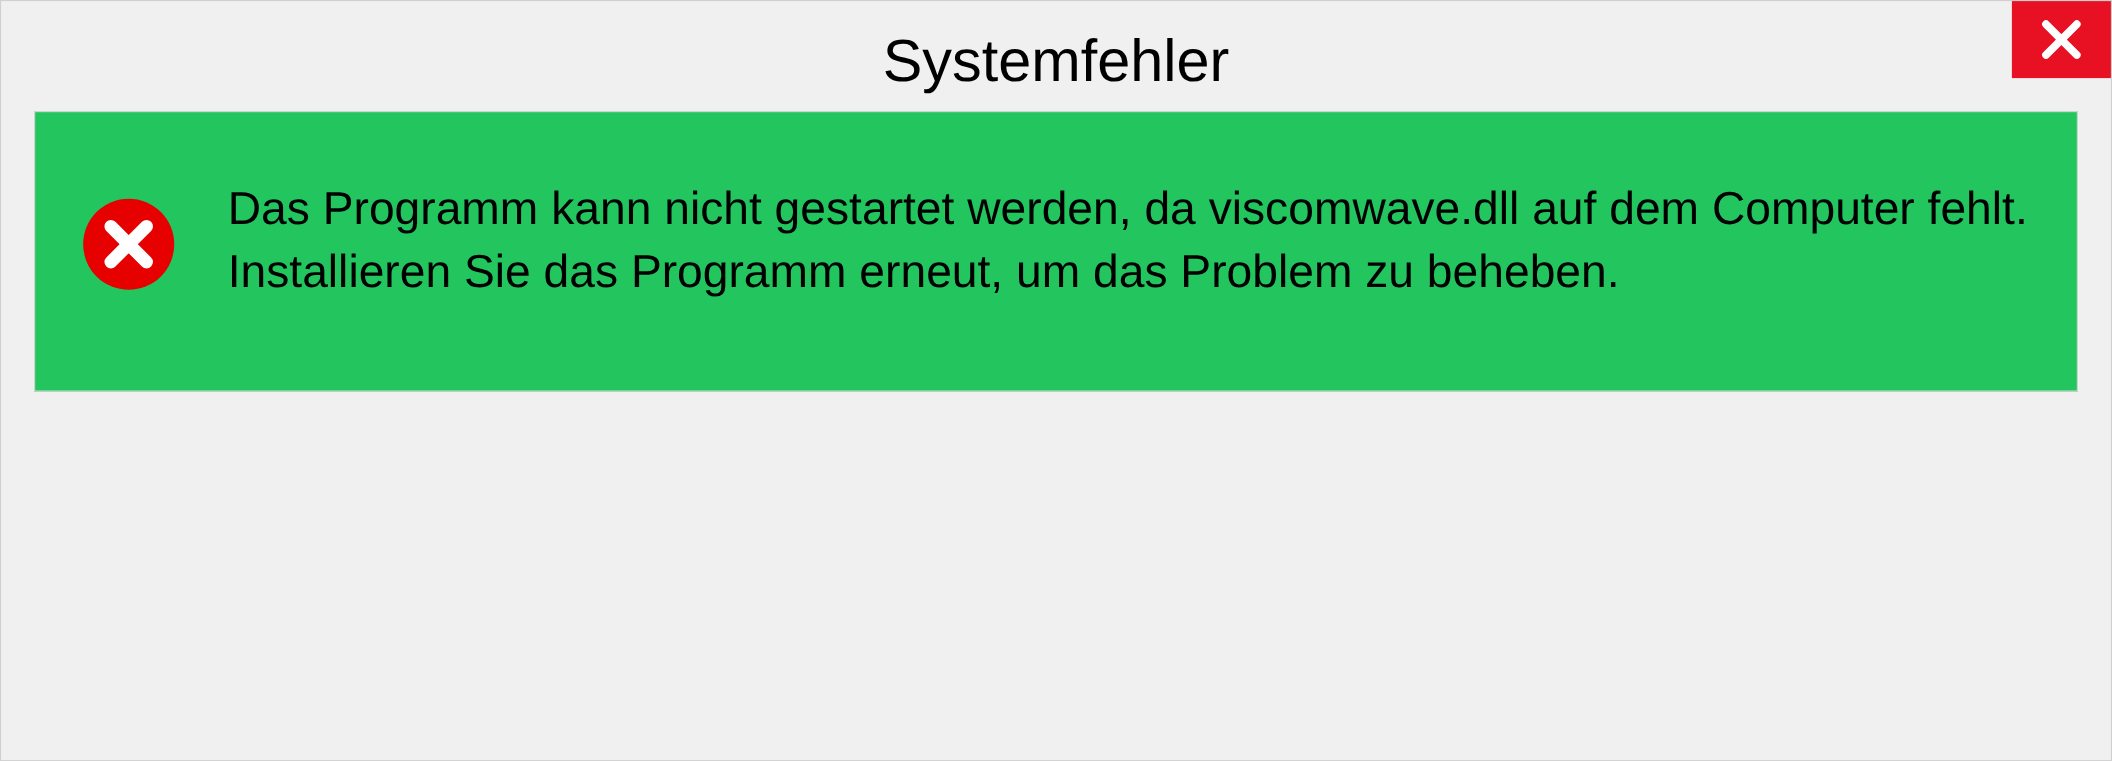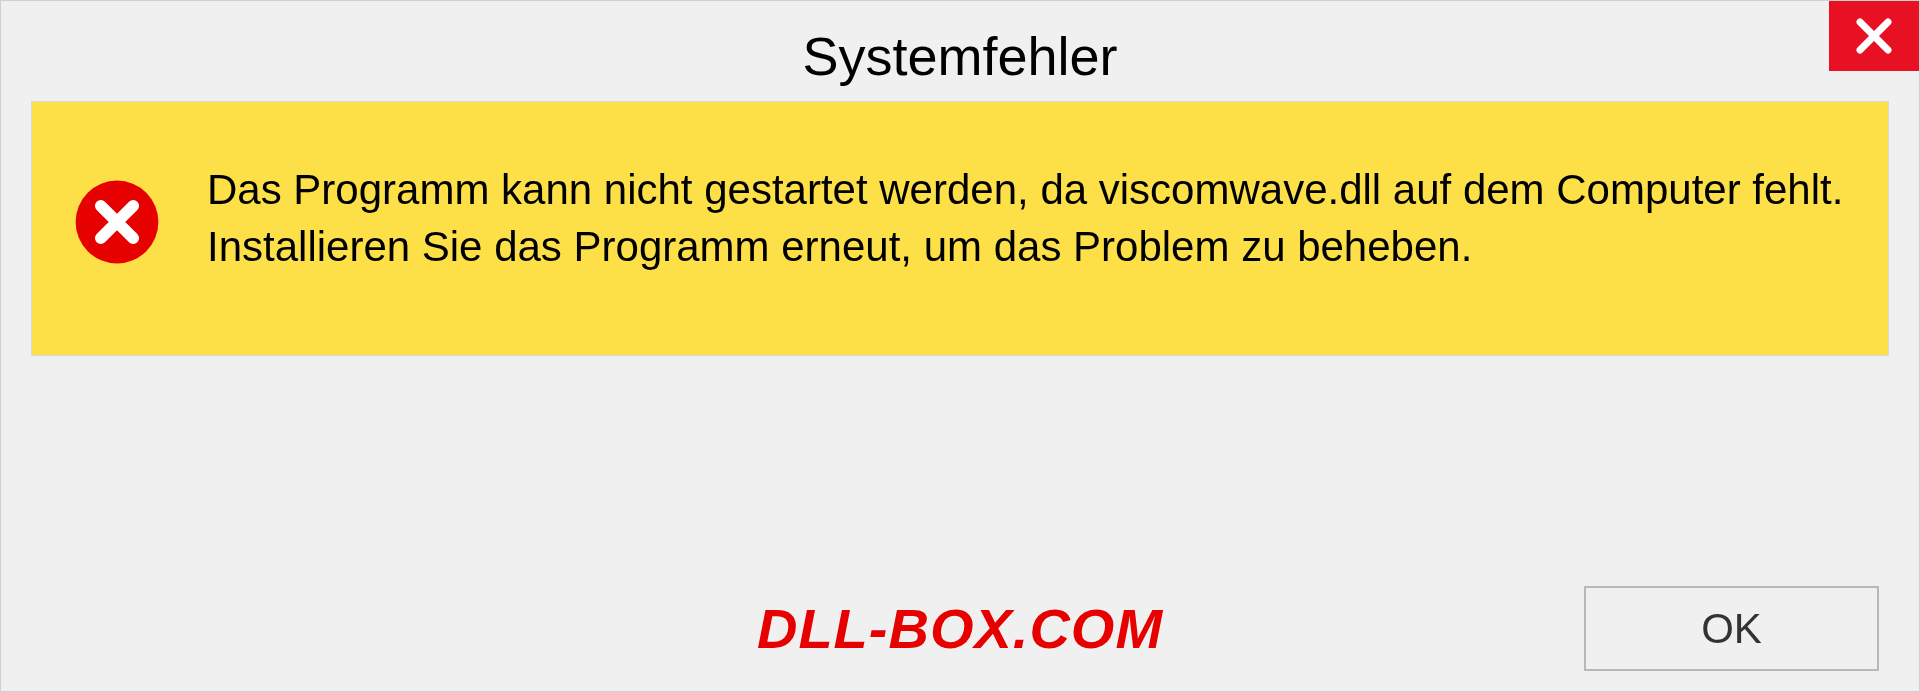--- a/index.html
+++ b/index.html
@@ -45,21 +45,21 @@
       align-items: center;
       justify-content: center;
       cursor: pointer;
     }
     .close-btn svg {
       width: 42px;
       height: 42px;
     }
     .content-panel {
       margin: 5px 30px 30px 30px;
-      background: #fde047;
+      background: #22c55e;
       border: 1px solid #d8d8d8;
       padding: 60px 40px 80px 40px;
       display: flex;
       align-items: flex-start;
       gap: 45px;
     }
     .error-icon {
       flex-shrink: 0;
       width: 90px;
       height: 90px;
@@ -119,17 +119,13 @@
   <div class="content-panel">
     <div class="error-icon">
       <svg viewBox="0 0 100 100">
         <circle cx="50" cy="50" r="46" fill="#e60000"></circle>
         <path d="M32 32 L68 68 M68 32 L32 68" stroke="#ffffff" stroke-width="13" stroke-linecap="round" fill="none"></path>
       </svg>
     </div>
     <div class="message-text">Das Programm kann nicht gestartet werden, da viscomwave.dll auf dem Computer fehlt. Installieren Sie das Programm erneut, um das Problem zu beheben.</div>
   </div>
 
-  <div class="footer">
-    <div class="watermark">DLL-BOX.COM</div>
-    <button class="ok-button">OK</button>
-  </div>
 </div>
 
 </body></html>

